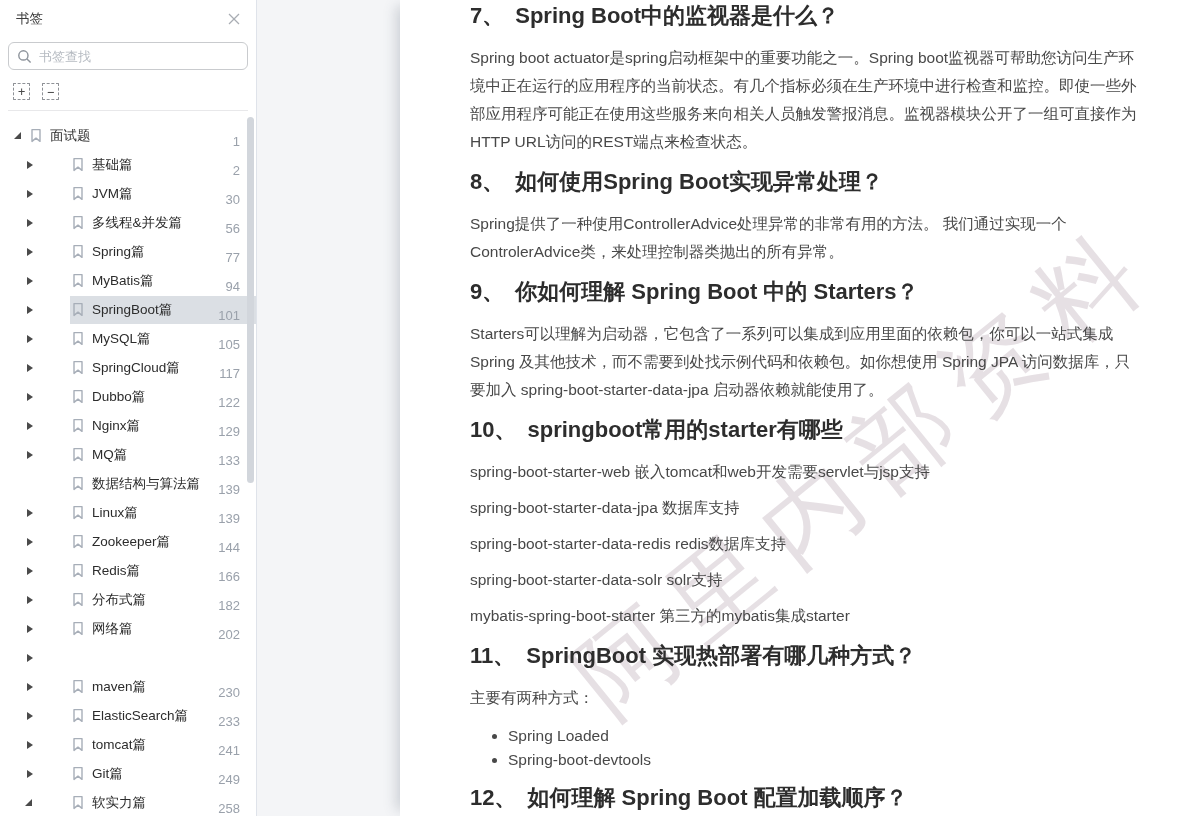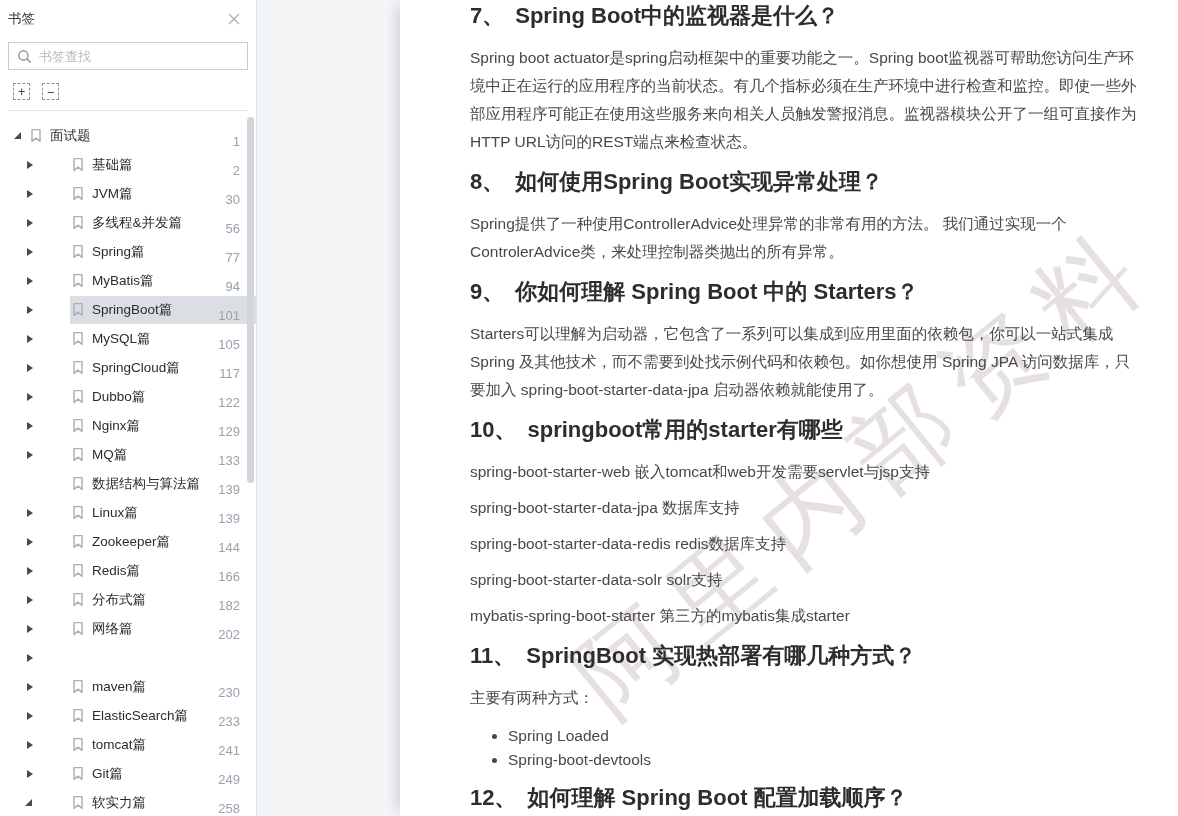--- a/index.html
+++ b/index.html
@@ -14,29 +14,29 @@
   
   .sidebar {
     position: relative;
     width: 257px; height: 816px;
     background: #ffffff;
     border-right: 1px solid #dfe3ea;
     flex: none;
   }
   .sb-header {
     display: flex; align-items: center; justify-content: space-between;
-    padding: 10px 14px 0 8px;
+    padding: 10px 14px 0 16px;
   }
   .sb-title { font-size: 13.5px; color: #3d3d3d; }
   .close-btn { width: 16px; height: 16px; cursor: pointer; display: flex; align-items: center; justify-content: center; }
   .search-box {
     margin: 14px 8px 0 8px;
     height: 28px;
     border: 1px solid #c9cbce;
-    border-radius: 0;
+    border-radius: 6px;
     display: flex; align-items: center;
     padding: 0 8px;
     background: #fff;
   }
   .search-box svg { flex: none; margin-right: 7px; }
   .search-box input {
     border: none; outline: none; flex: 1; min-width: 0;
     font-size: 13px; color: #444; background: transparent;
     font-family: "Liberation Sans", "DejaVu Sans", sans-serif;
   }

